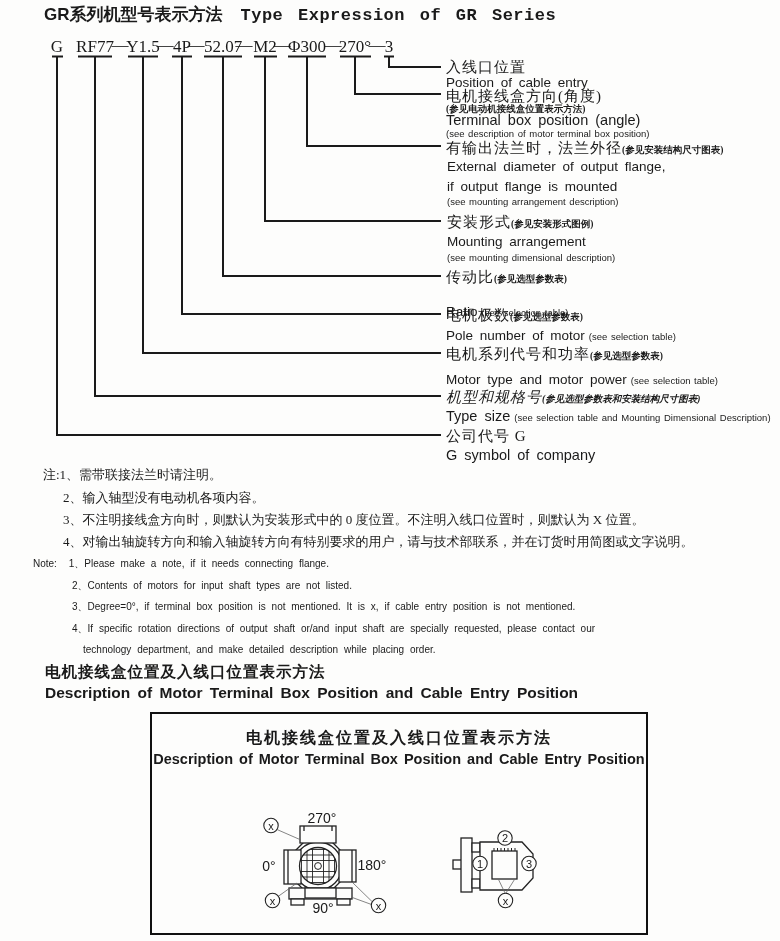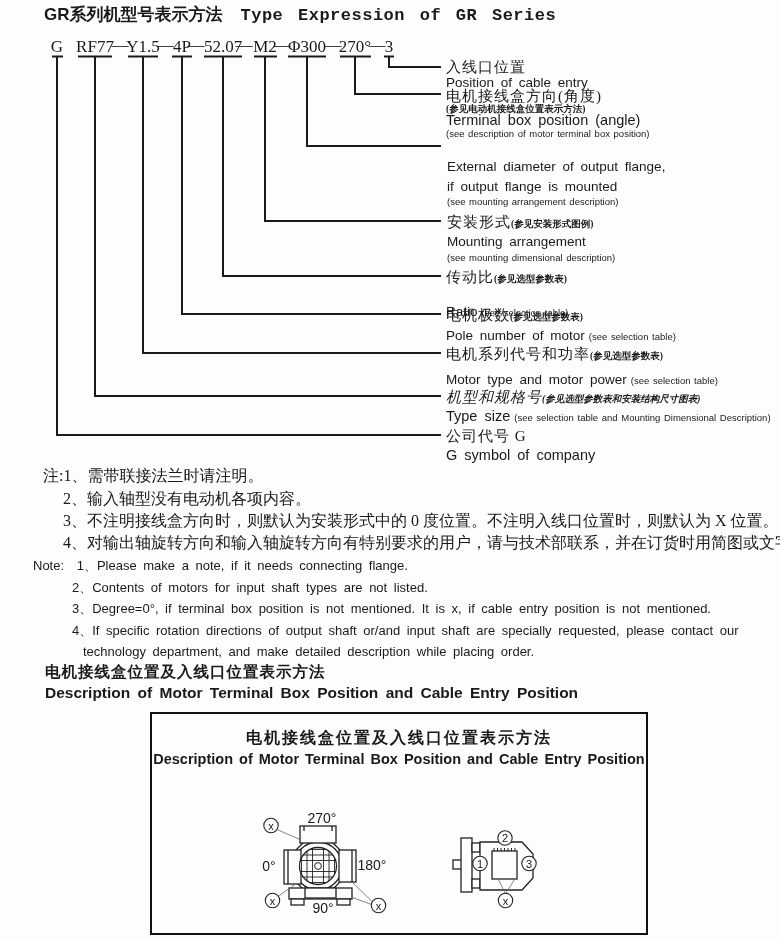--- a/index.html
+++ b/index.html
@@ -11,22 +11,22 @@
   }
   .abs { position:absolute; white-space:nowrap; }
   .title-zh { font-family:"Liberation Sans", sans-serif; font-weight:bold; font-size:17px; }
   .title-en { font-family:Liberation Mono, monospace; font-weight:bold; font-size:17px; letter-spacing:.5px; word-spacing:4px; }
   .code-seg { position:absolute; top:37px; transform:translateX(-50%); font-size:17px; font-family:"Liberation Serif", serif; }
   .code-dash { position:absolute; top:35px; transform:translateX(-50%); font-size:17px; font-family:"Liberation Serif", serif; }
   .zh15 { font-size:15px; font-family:"Liberation Serif", serif; letter-spacing:1px; }
   .zh9  { font-size:9.5px; font-family:"Liberation Serif", serif; font-weight:bold; }
   .en   { font-size:13.5px; font-family:"Liberation Sans", sans-serif; word-spacing:3px; }
   .en9  { font-size:9.5px; font-family:"Liberation Sans", sans-serif; word-spacing:1px; }
-  .note-zh { font-size:16px; font-family:"Liberation Serif", serif; }
-  .note-en { font-size:13px; font-family:"Liberation Sans", sans-serif; word-spacing:3px; }
+  .note-zh { font-size:13px; font-family:"Liberation Serif", serif; }
+  .note-en { font-size:10px; font-family:"Liberation Sans", sans-serif; word-spacing:3px; }
   .sec-h { font-family:"Liberation Sans", sans-serif; font-weight:bold; }
   .box {
     position:absolute; left:150px; top:712px; width:498px; height:223px;
     border:2px solid #111; background:#fdfdfc;
   }
   .box-title-zh { position:absolute; left:0; right:0; top:14px; text-align:center;
     font-family:"Liberation Sans", sans-serif; font-weight:bold; font-size:16px; letter-spacing:2px; }
   .box-title-en { position:absolute; left:0; right:0; top:37px; text-align:center;
     font-family:"Liberation Sans", sans-serif; font-weight:bold; font-size:14.5px; word-spacing:2px; }
   svg text { fill:#1a1a1a; }
@@ -84,20 +84,23 @@
   </svg>
 
   <div class="abs zh15" style="left:446px; top:58px;">入线口位置</div>
   <div class="abs en" style="left:446px; top:75px;">Position of cable entry</div>
 
   <div class="abs zh15" style="left:446px; top:87px;">电机接线盒方向(角度)</div>
   <div class="abs zh9" style="left:446px; top:103px;">(参见电动机接线盒位置表示方法)</div>
   <div class="abs en" style="left:446px; top:112px; font-size:14.5px;">Terminal box position (angle)</div>
   <div class="abs en9" style="left:446px; top:128px;">(see description of motor terminal box position)</div>
 
+  <div class="abs" style="left:446px; top:139px;">
+    <span class="zh15">有输出法兰时，法兰外径</span><span class="zh9">(参见安装结构尺寸图表)</span>
+  </div>
   <div class="abs en" style="left:447px; top:159px;">External diameter of output flange,</div>
   <div class="abs en" style="left:447px; top:179px;">if output flange is mounted</div>
   <div class="abs en9" style="left:447px; top:196px;">(see mounting arrangement description)</div>
 
   <div class="abs" style="left:447px; top:213px;">
     <span class="zh15">安装形式</span><span class="zh9">(参见安装形式图例)</span>
   </div>
   <div class="abs en" style="left:447px; top:234px;">Mounting arrangement</div>
   <div class="abs en9" style="left:447px; top:252px;">(see mounting dimensional description)</div>
 

